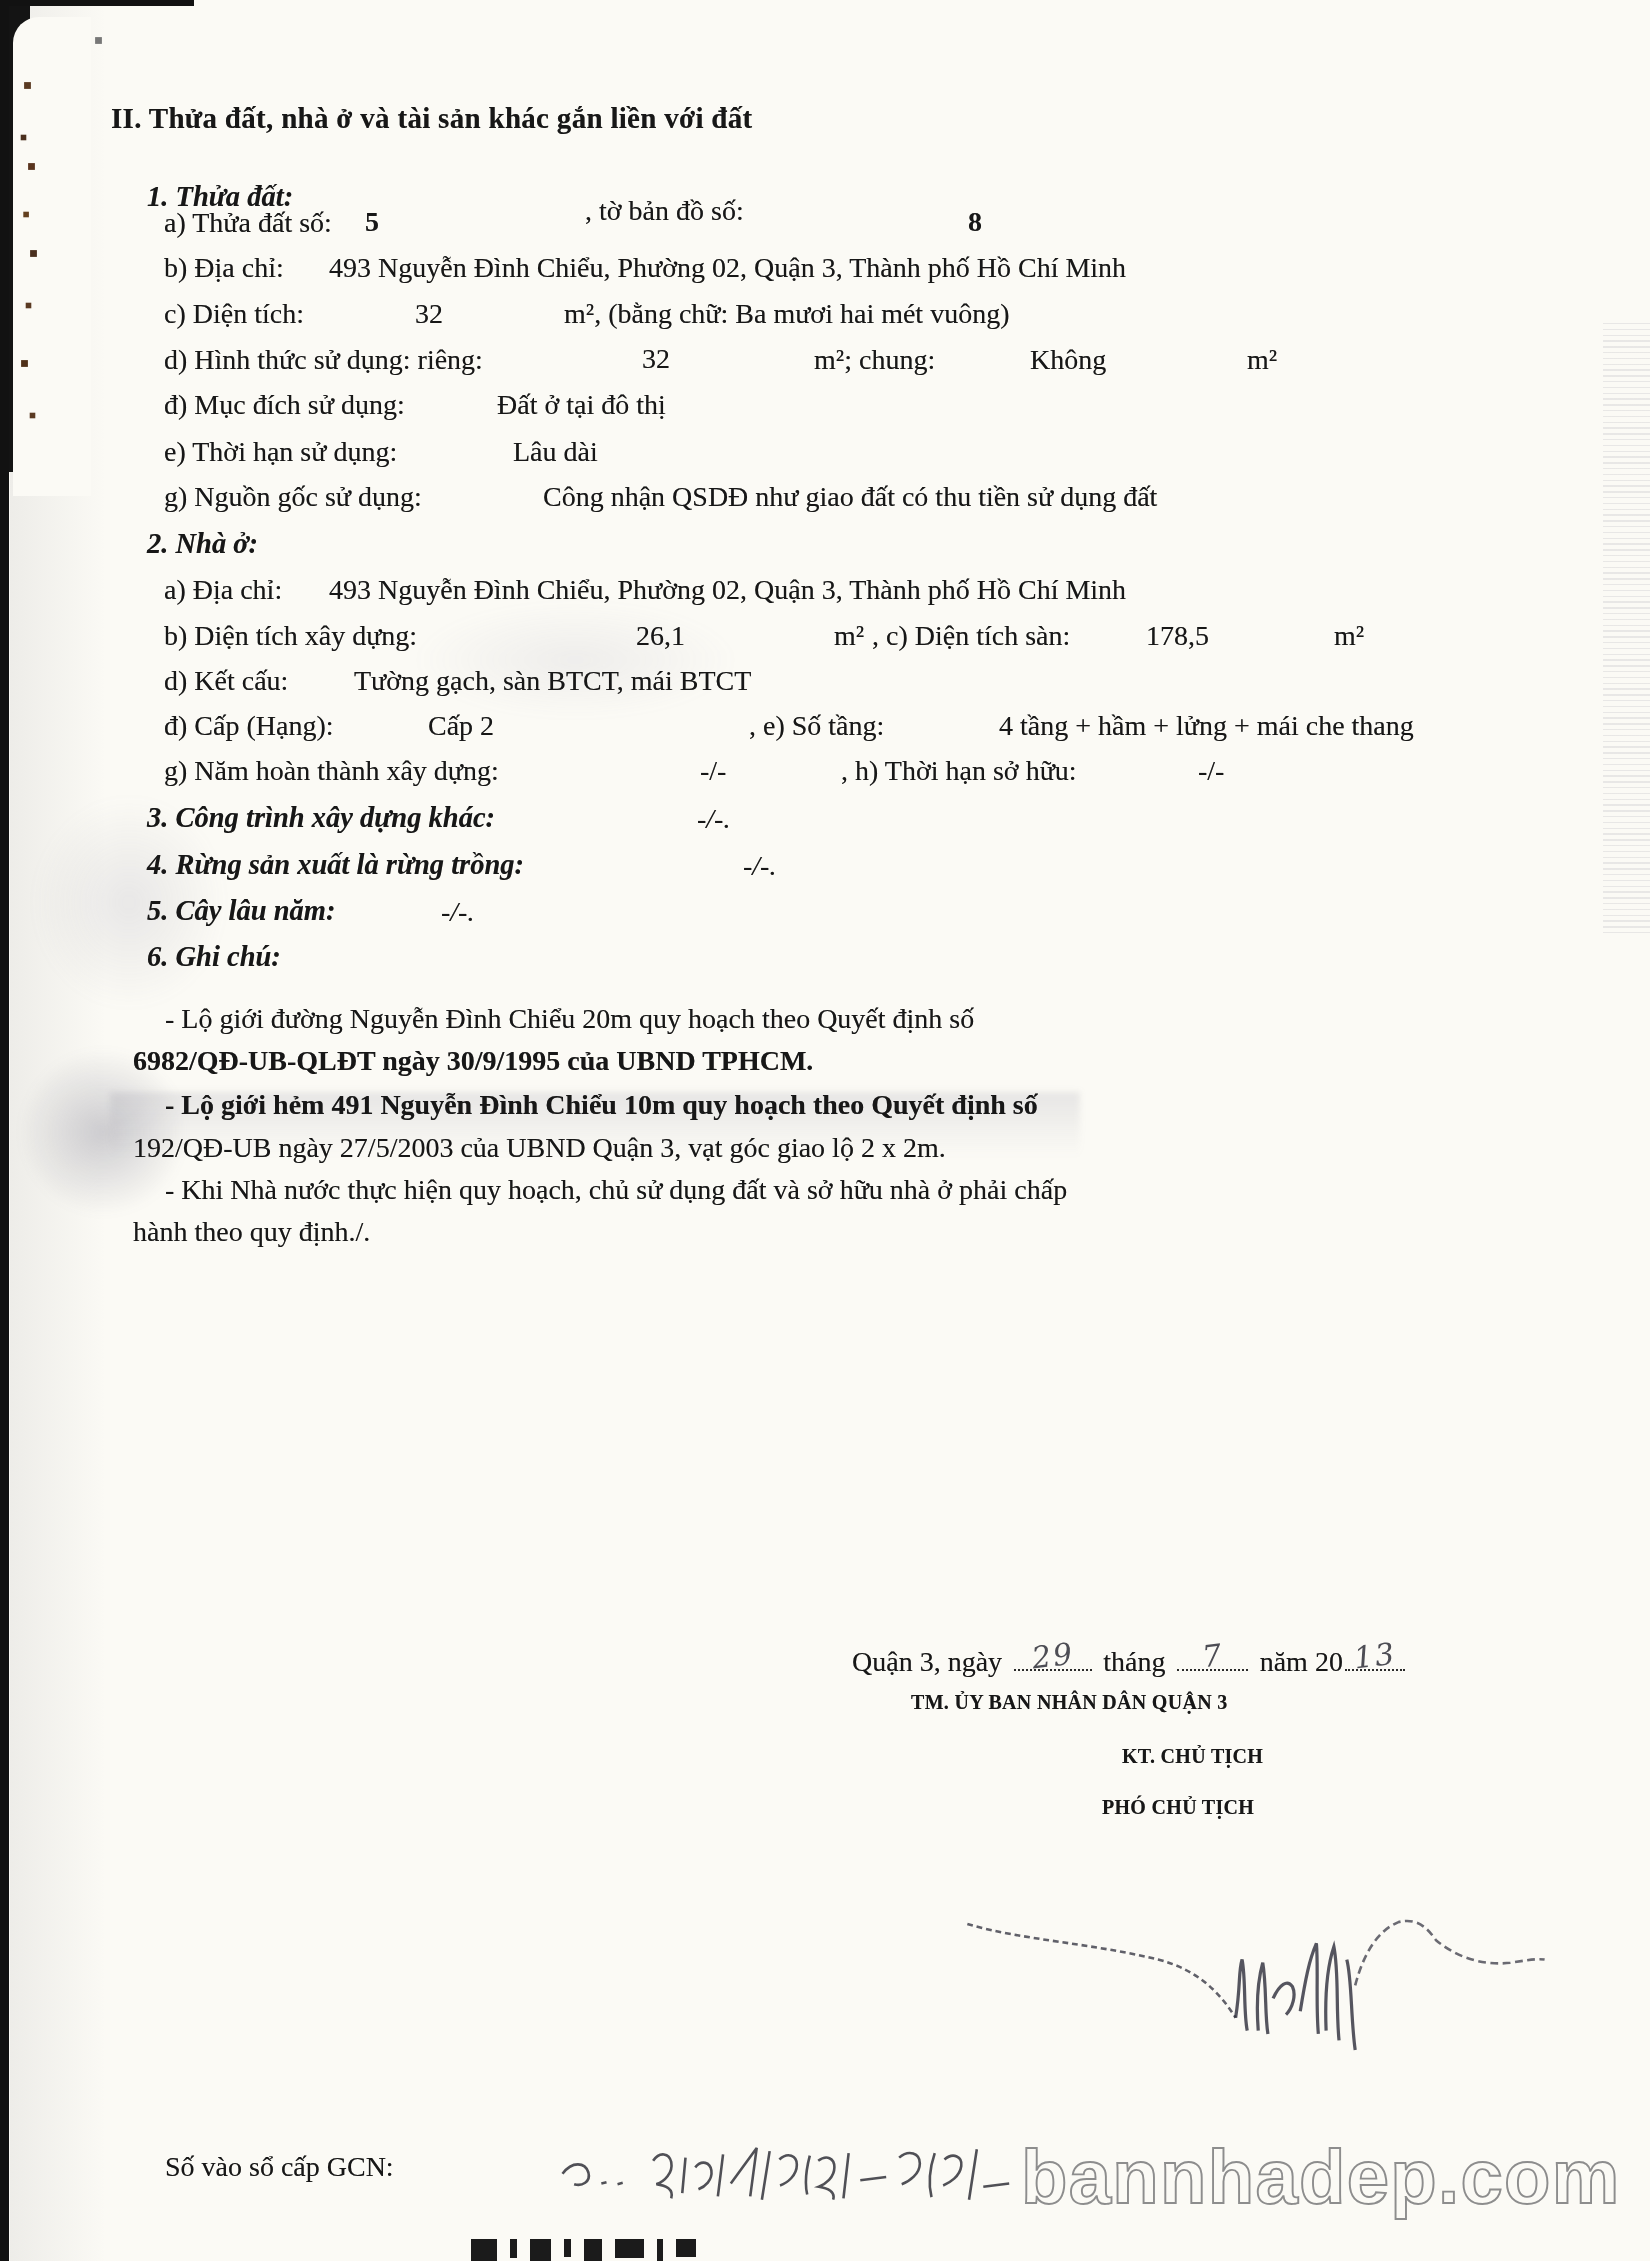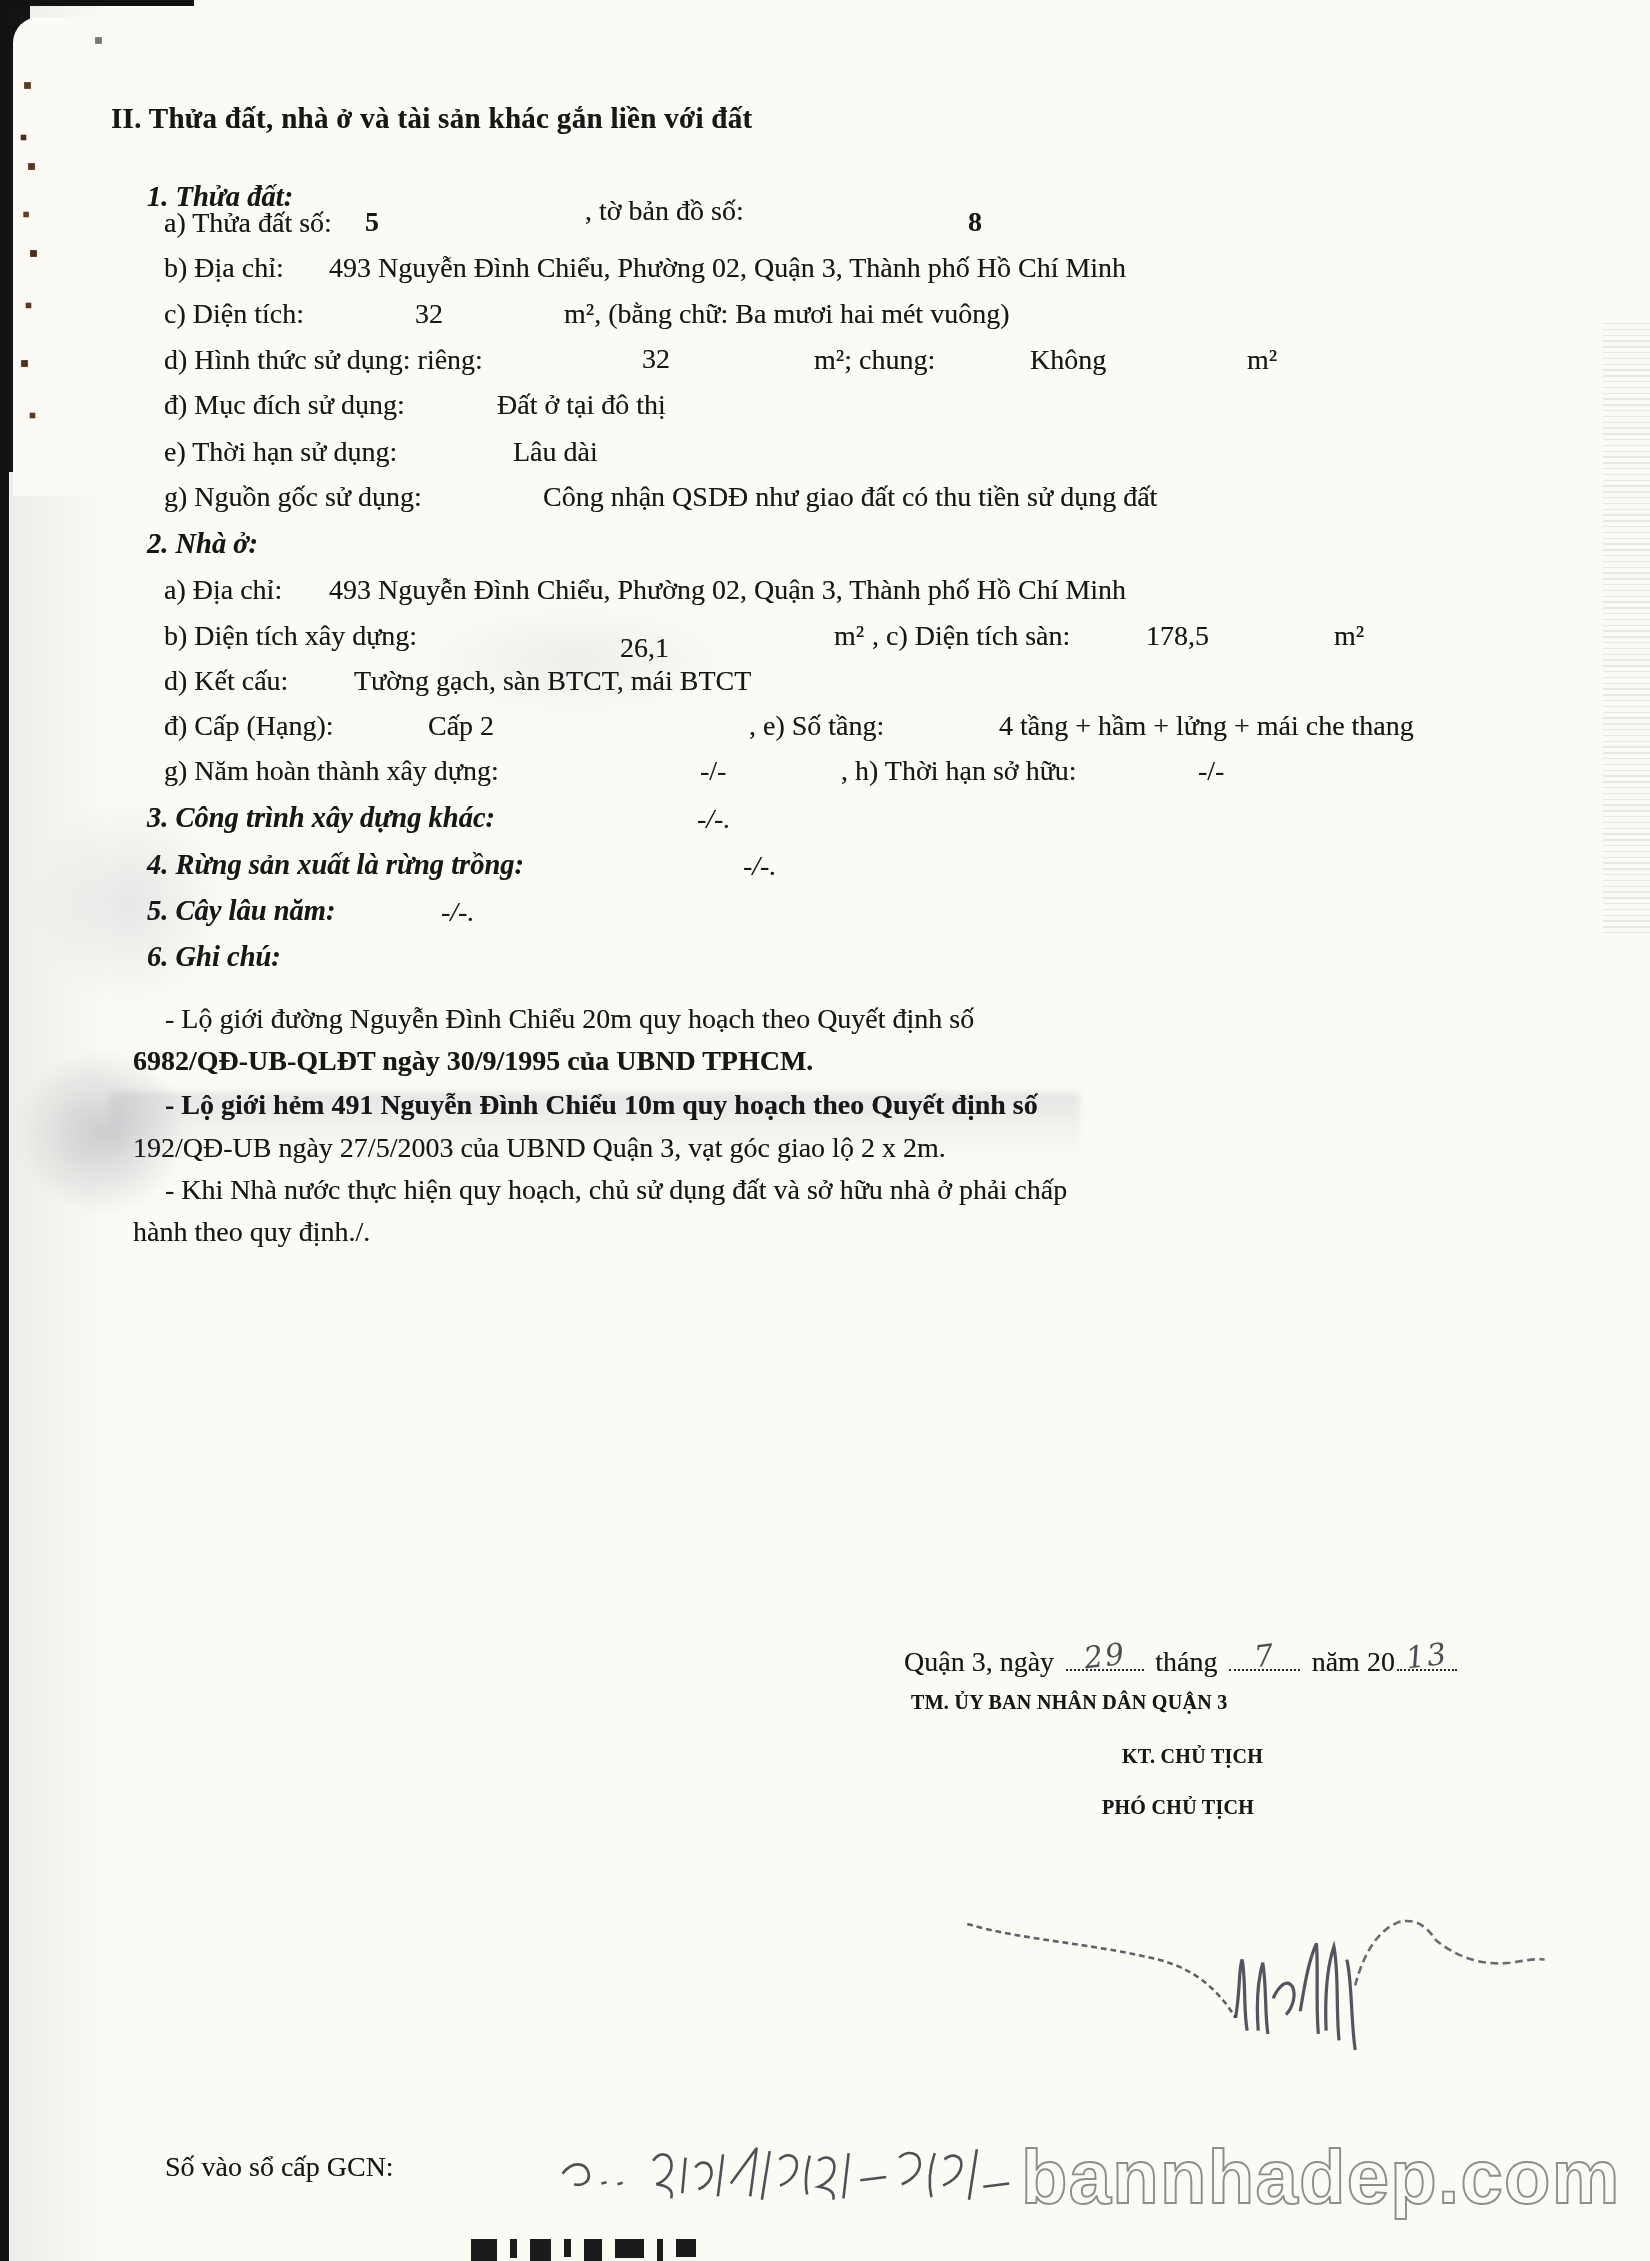--- a/index.html
+++ b/index.html
@@ -106,21 +106,21 @@
 
   <div class="t" style="left:164px;top:481px;">g) Nguồn gốc sử dụng:</div>
   <div class="t" style="left:543px;top:481px;">Công nhận QSDĐ như giao đất có thu tiền sử dụng đất</div>
 
   <div class="t hsec" style="left:147px;top:528px;">2. Nhà ở:</div>
 
   <div class="t" style="left:164px;top:574px;">a) Địa chỉ:</div>
   <div class="t" style="left:329px;top:574px;">493 Nguyễn Đình Chiểu, Phường 02, Quận 3, Thành phố Hồ Chí Minh</div>
 
   <div class="t" style="left:164px;top:620px;">b) Diện tích xây dựng:</div>
-  <div class="t" style="left:620px;top:620px;margin-top:12px;">26,1</div>
+  <div class="t" style="left:636px;top:620px;">26,1</div>
   <div class="t" style="left:834px;top:620px;">m²</div>
   <div class="t" style="left:872px;top:620px;">, c) Diện tích sàn:</div>
   <div class="t" style="left:1146px;top:620px;">178,5</div>
   <div class="t" style="left:1334px;top:620px;">m²</div>
 
   <div class="t" style="left:164px;top:665px;">d) Kết cấu:</div>
   <div class="t" style="left:354px;top:665px;">Tường gạch, sàn BTCT, mái BTCT</div>
 
   <div class="t" style="left:164px;top:710px;">đ) Cấp (Hạng):</div>
   <div class="t" style="left:428px;top:710px;">Cấp 2</div>
@@ -143,21 +143,21 @@
 
   <div class="t hsec" style="left:147px;top:941px;">6. Ghi chú:</div>
 
   <div class="t" style="left:165px;top:1003px;">- Lộ giới đường Nguyễn Đình Chiểu 20m quy hoạch theo Quyết định số</div>
   <div class="t b" style="left:133px;top:1045px;">6982/QĐ-UB-QLĐT ngày 30/9/1995 của UBND TPHCM.</div>
   <div class="t b" style="left:165px;top:1089px;">- Lộ giới hẻm 491 Nguyễn Đình Chiểu 10m quy hoạch theo Quyết định số</div>
   <div class="t" style="left:133px;top:1132px;">192/QĐ-UB ngày 27/5/2003 của UBND Quận 3, vạt góc giao lộ 2 x 2m.</div>
   <div class="t" style="left:165px;top:1174px;">- Khi Nhà nước thực hiện quy hoạch, chủ sử dụng đất và sở hữu nhà ở phải chấp</div>
   <div class="t" style="left:133px;top:1216px;">hành theo quy định./.</div>
 
-  <div class="t" style="left:904px;top:1646px;">
+  <div class="t" style="left:852px;top:1646px;">
     <span class="dateline">
       <span>Quận 3,  ngày</span>
       <span class="dotfield" style="width:78px;">
           <span class="hw">29</span>
         </span>
       <span>tháng</span>
       <span class="dotfield" style="width:71px;">
           <span class="hw">7</span>
         </span>
       <span>năm 20</span>

